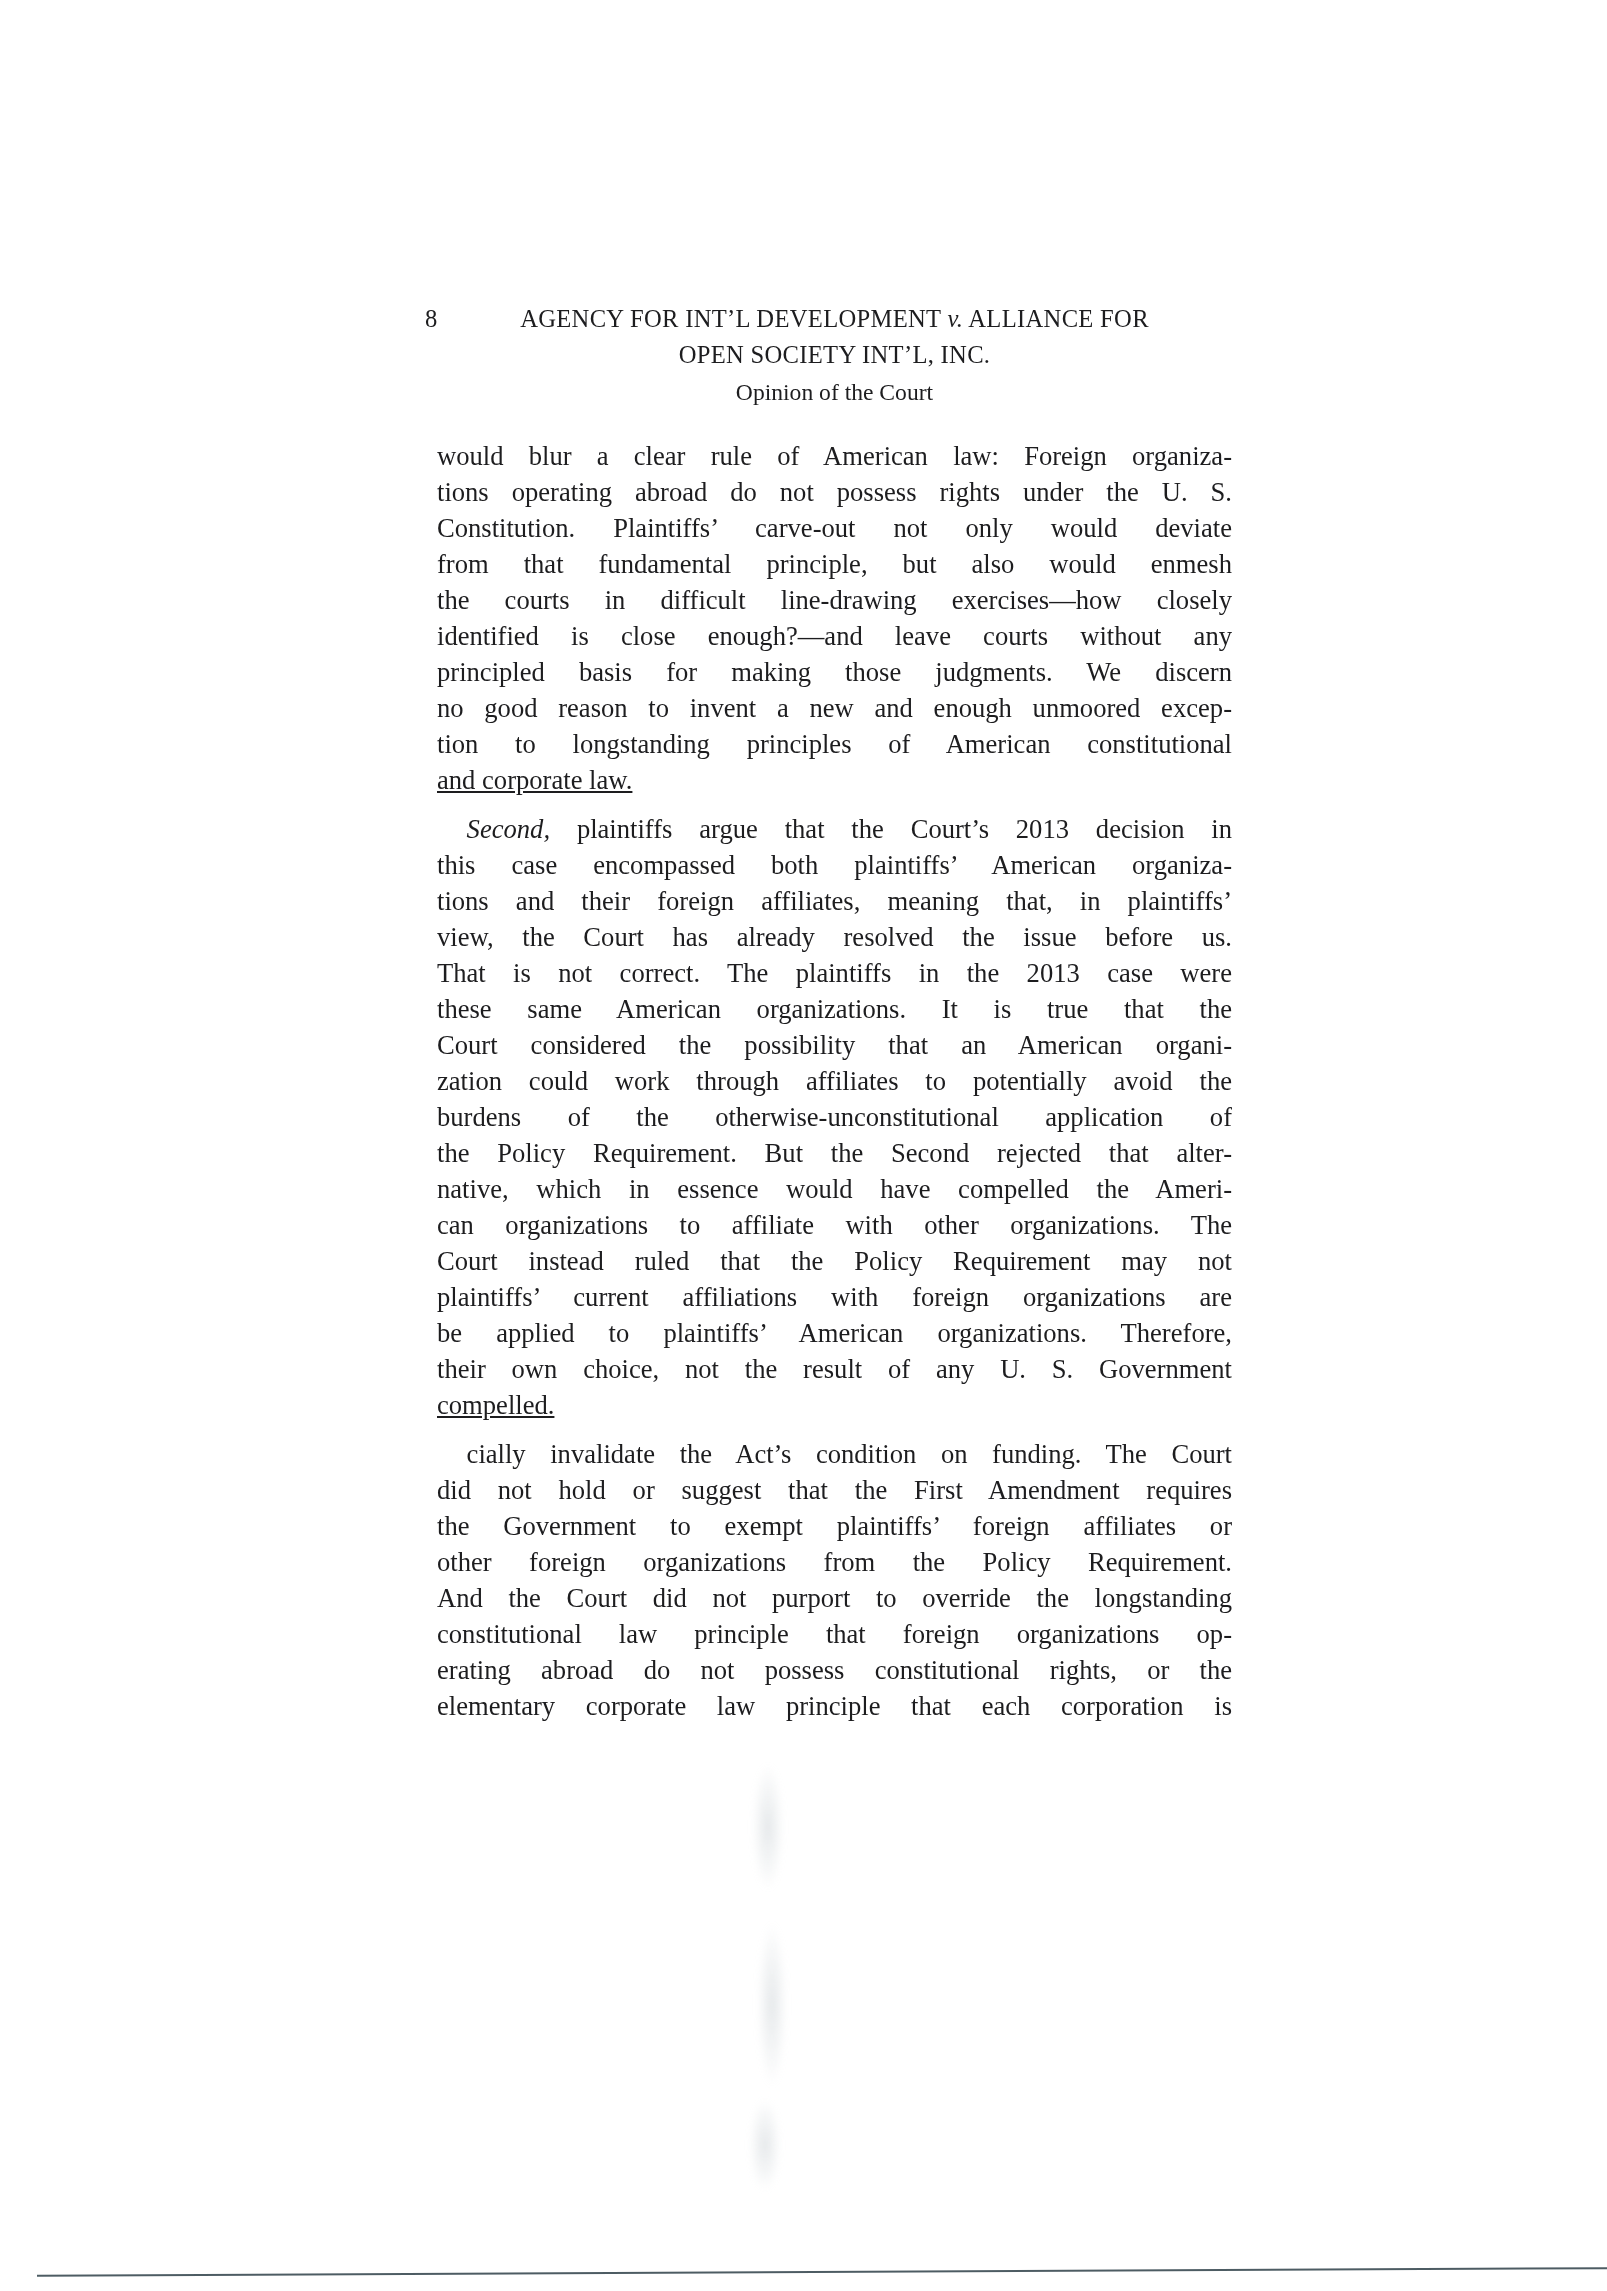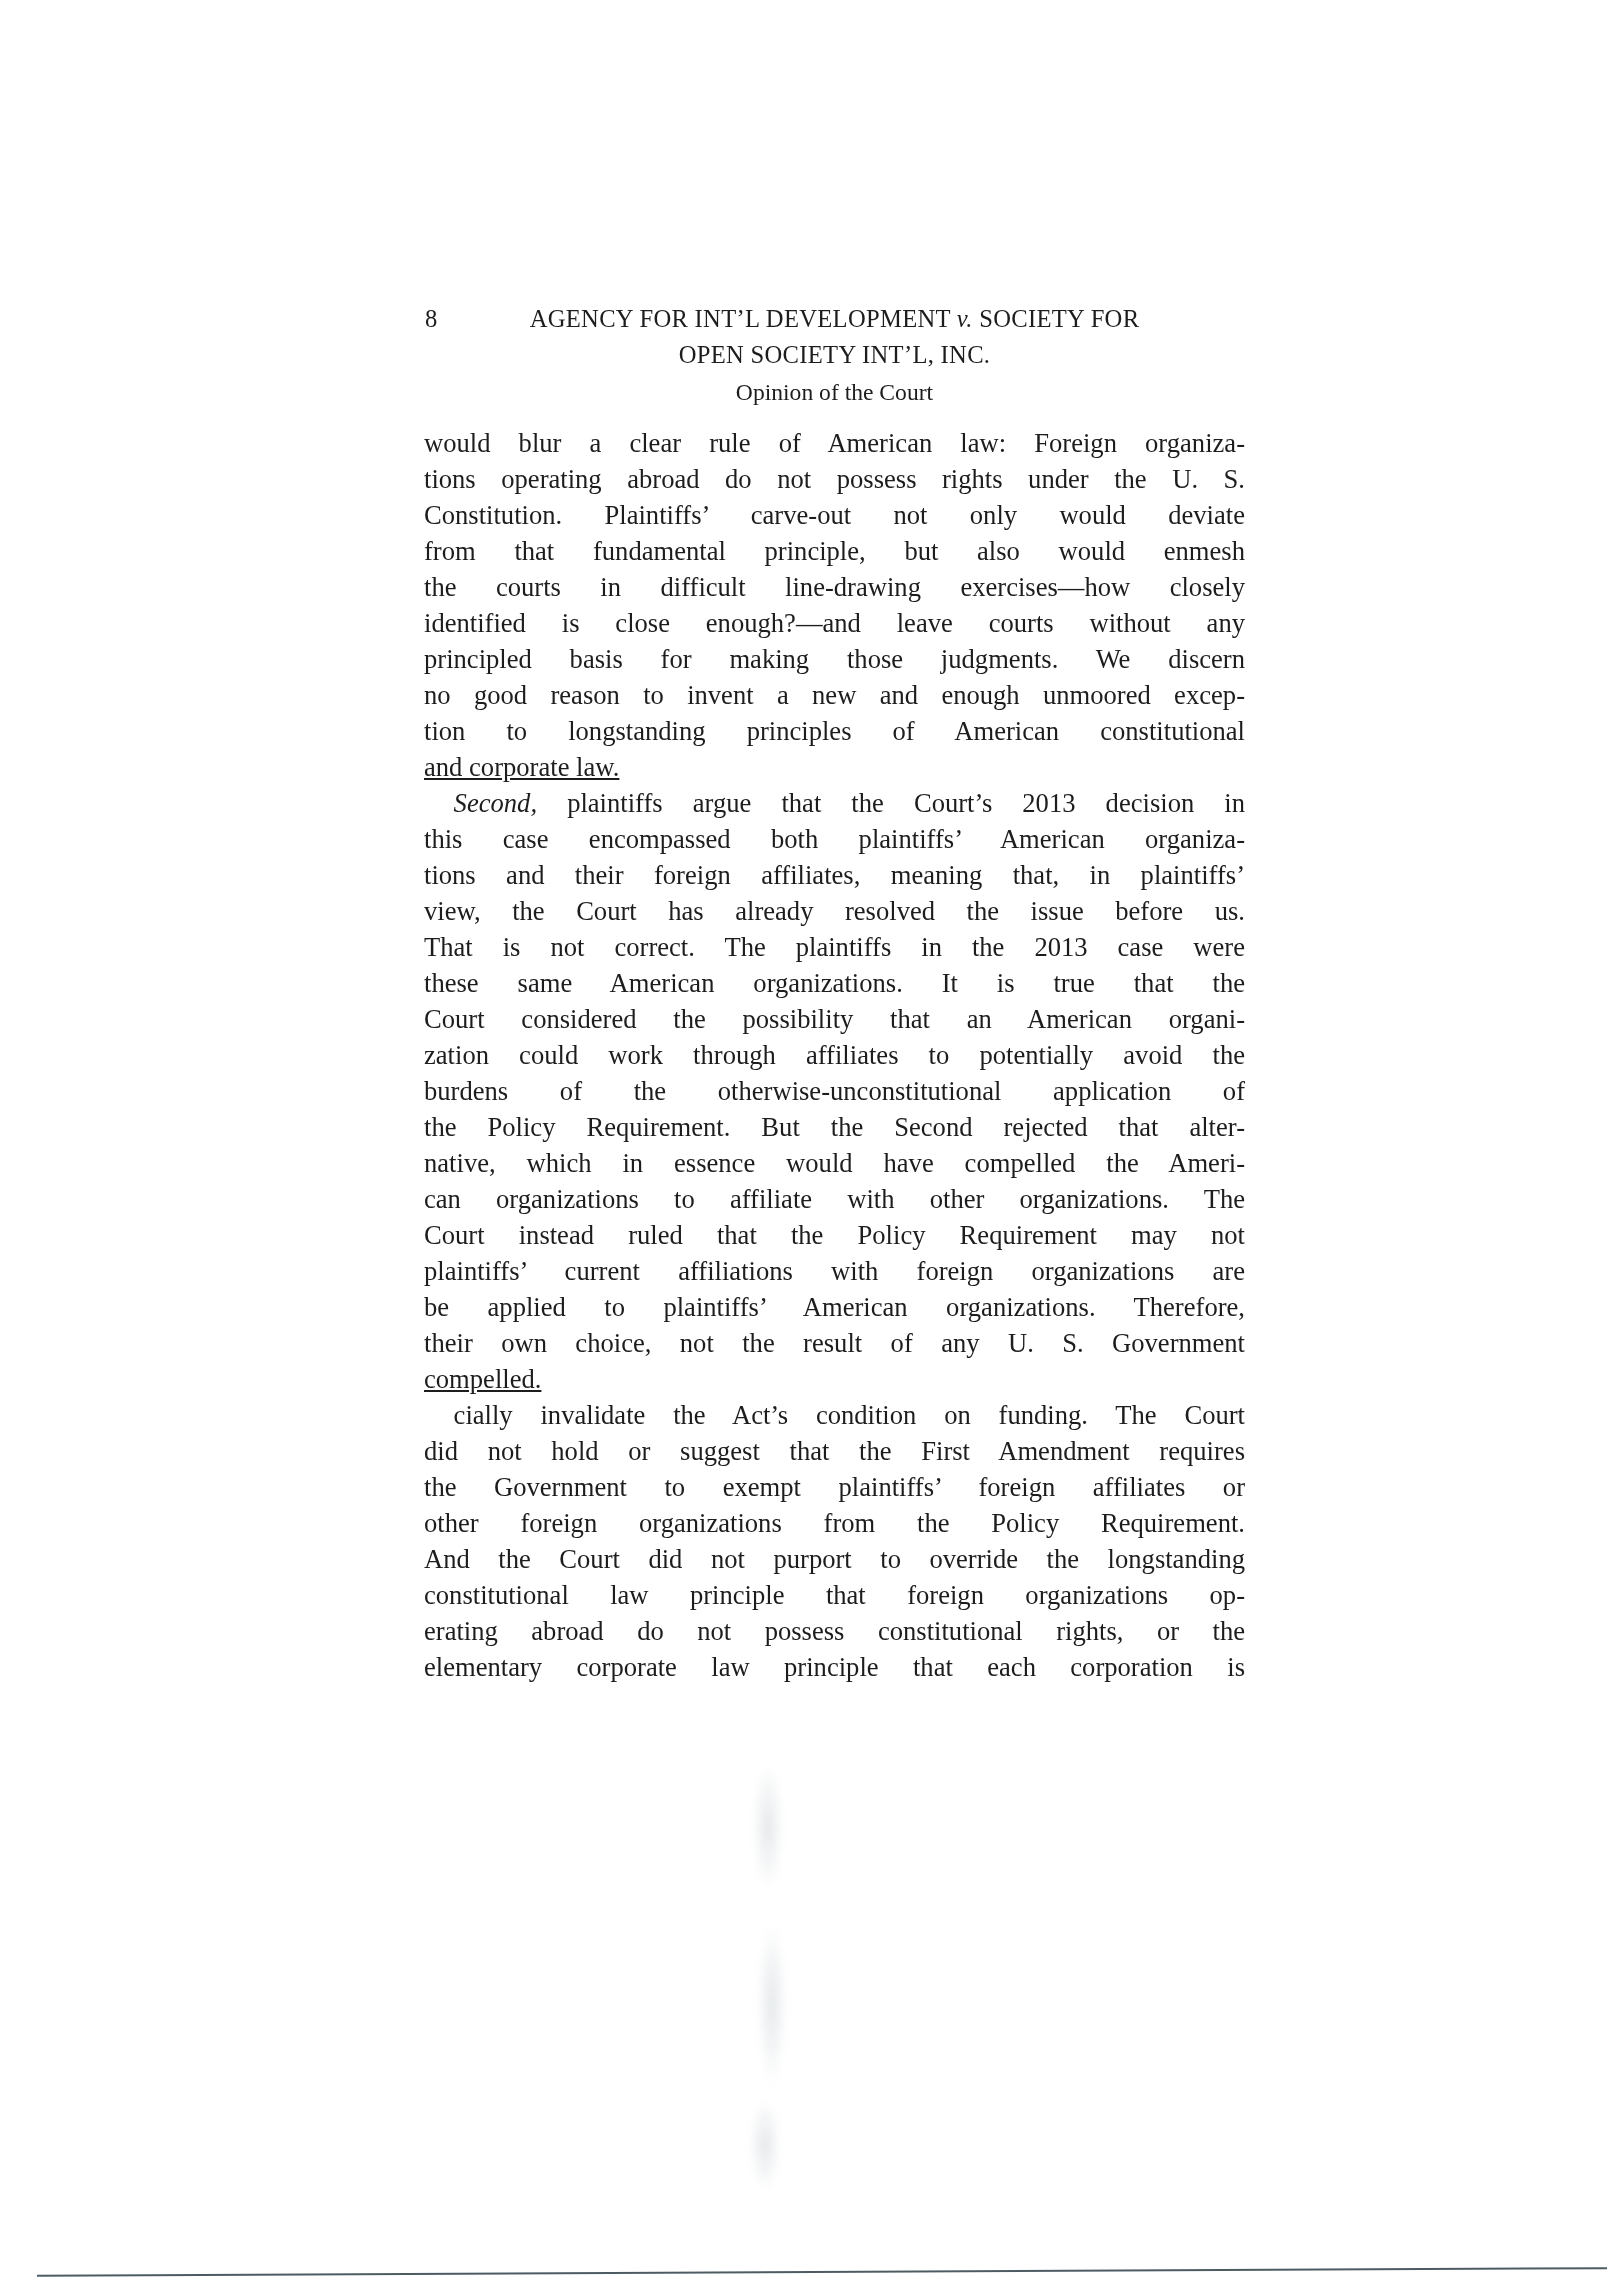--- a/index.html
+++ b/index.html
@@ -41,21 +41,21 @@
     height: 35px;
     margin-top: 2px;
   }
   .body-text {
     position: absolute;
     left: 424px;
     top: 425px;
     width: 821px;
     font-size: 26.6px;
   }
-  .para { margin: 0; }
+  .para { margin: 13px; }
   .line {
     height: 36px;
     line-height: 36px;
     overflow: hidden;
     text-align: justify;
     text-align-last: justify;
     white-space: normal;
   }
   .line.end { text-align-last: left; text-decoration: underline; }
   .p-indent .line:first-child { text-indent: 29.6px; }
@@ -75,21 +75,21 @@
     pointer-events: none;
   }
 </style>
 </head>
 <body>
 
 <div class="page" style="color: rgb(29, 29, 31);">
 
   <div class="header">
     <span class="page-number">8</span>
-    <div class="case-line"><span>AGENCY FOR INT’L DEVELOPMENT</span> <span class="versus">v.</span> <span>SOCIETY FOR</span></div>
+    <div class="case-line"><span>AGENCY FOR INT’L DEVELOPMENT</span> <span class="versus">v.</span> <span>ALLIANCE FOR</span></div>
     <div class="case-line">OPEN SOCIETY INT’L, INC.</div>
     <div class="opinion-line">Opinion of the Court</div>
   </div>
 
   <div class="body-text">
       <div class="para">
         <div class="line">would blur a clear rule of American law: Foreign organiza-</div>
         <div class="line">tions operating abroad do not possess rights under the U. S.</div>
         <div class="line">Constitution. Plaintiffs’ carve-out not only would deviate</div>
         <div class="line">from that fundamental principle, but also would enmesh</div>

